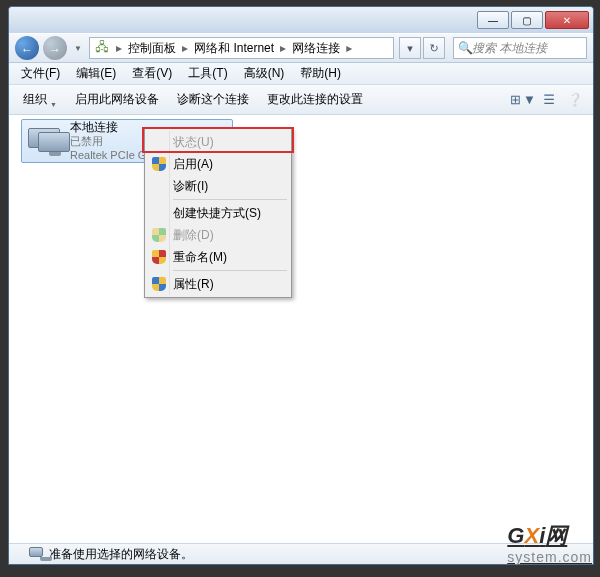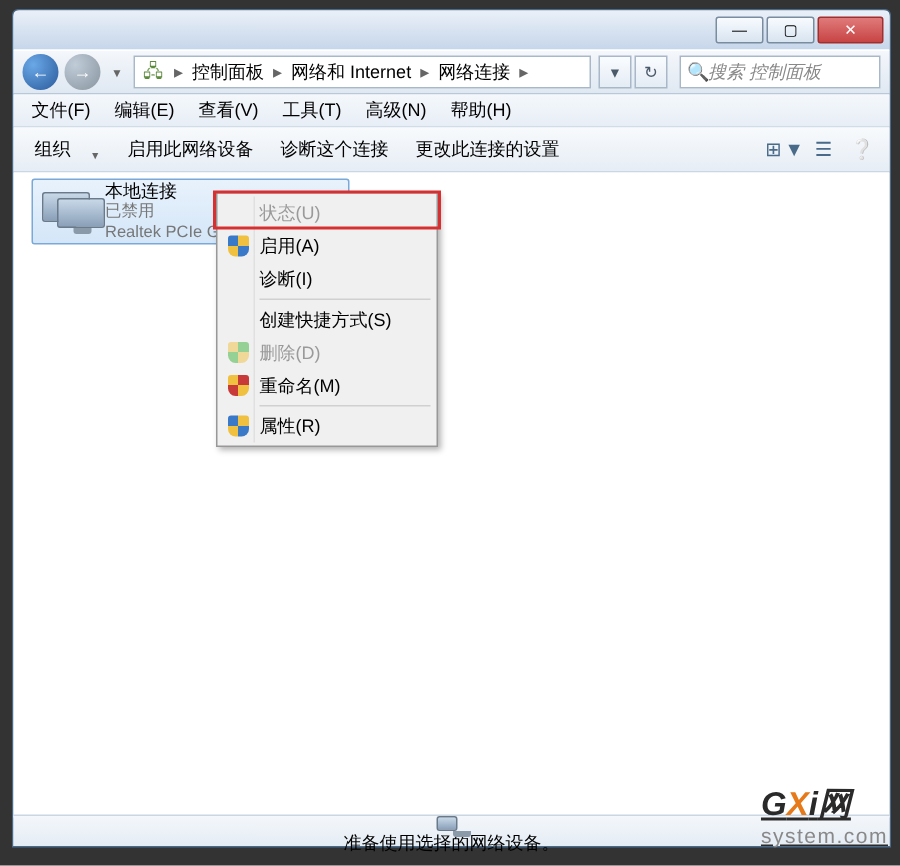--- a/index.html
+++ b/index.html
@@ -17,21 +17,21 @@
 .addrbox { flex: 1; height: 22px; border: 1px solid #a8b8c8; background: #fff; display: flex; align-items: center; padding: 0 4px; font-size: 12px; gap: 4px; }
 .addrbox .chev { color: #666; padding: 0 2px; }
 .addrbox .segicon { width: 16px; height: 16px; display: flex; align-items: center; justify-content: center; color: #5a8a3a; font-size: 12px; }
 .addrtools { display: flex; gap: 2px; margin-left: 1px; }
 .addrtool { width: 22px; height: 22px; border: 1px solid #a8b8c8; background: linear-gradient(to bottom, #fafcff, #e4ecf4); display: flex; align-items: center; justify-content: center; font-size: 11px; color: #4a5a6a; cursor: pointer; }
 .searchbox { width: 134px; height: 22px; border: 1px solid #a8b8c8; background: #fff; display: flex; align-items: center; padding: 0 4px; font-size: 12px; color: #888; font-style: italic; margin-left: 4px; }
 .searchbox .sicon { width: 14px; color: #888; font-style: normal; }
 .menubar { height: 22px; background: linear-gradient(to bottom, #f4f8fc, #e8eef6); border-bottom: 1px solid #d0dce8; display: flex; align-items: center; padding: 0 4px; font-size: 12px; }
 .menubar span { padding: 2px 8px; cursor: pointer; }
 .cmdbar { height: 30px; background: linear-gradient(to bottom, #f8fafc, #e6edf5); border-bottom: 1px solid #cad6e2; display: flex; align-items: center; padding: 0 6px; font-size: 12px; gap: 2px; }
-.cmdbar .cmd { padding: 3px 8px; cursor: pointer; display: flex; align-items: flex-end; gap: 13px; }
+.cmdbar .cmd { padding: 3px 8px; cursor: pointer; display: flex; align-items: flex-end; gap: 3px; }
 .cmdbar .cmd .tri { font-size: 7px; color: #666; }
 .cmdbar .spacer { flex: 1; }
 .cmdbar .ricon { width: 24px; height: 22px; display: flex; align-items: center; justify-content: center; cursor: pointer; color: #4a6a8a; font-size: 13px; }
 .content { position: relative; height: 430px; background: #fff; overflow: visible; }
 .item { position: absolute; left: 12px; top: 4px; width: 212px; height: 44px; border: 1px solid #7aa8d8; background: linear-gradient(to bottom, #e8f2fc, #d4e6f8); border-radius: 2px; display: flex; align-items: center; padding: 2px 6px; cursor: pointer; }
 .item-icon { width: 36px; height: 30px; margin-right: 6px; position: relative; }
 .monitor { width: 32px; height: 20px; background: linear-gradient(to bottom, #c8d8e8, #8aa0b8); border: 1px solid #6a7a8a; border-radius: 2px; position: relative; }
 .monitor::after { content: ""; position: absolute; bottom: -5px; left: 10px; width: 12px; height: 4px; background: #8a9aa8; border-radius: 0 0 2px 2px; }
 .dbl .m1 { position: absolute; left: 0; top: 2px; }
 .dbl .m2 { position: absolute; left: 10px; top: 6px; }
@@ -39,21 +39,21 @@
 .item-text .t1 { color: #000; }
 .item-text .t2 { color: #777; font-size: 11px; }
 .item-text .t3 { color: #777; font-size: 11px; }
 .ctxmenu { position: absolute; left: 144px; top: 128px; width: 148px; background: #f0f0f0; border: 1px solid #989898; box-shadow: 2px 2px 4px rgba(0,0,0,0.3); font-size: 12px; padding: 2px; }
 .ctxmenu .mi { height: 22px; display: flex; align-items: center; padding: 0 6px 0 26px; position: relative; cursor: pointer; }
 .ctxmenu .mi.disabled { color: #9a9a9a; cursor: default; }
 .ctxmenu .mi .mico { position: absolute; left: 4px; width: 16px; height: 16px; display: flex; align-items: center; justify-content: center; font-size: 11px; }
 .ctxmenu .sep { height: 1px; background: #d0d0d0; margin: 2px 2px 2px 26px; }
 .ctxmenu .stripe { position: absolute; left: 24px; top: 2px; bottom: 2px; width: 1px; background: #e0e0e0; }
 .highlight-box { position: absolute; left: 142px; top: 127px; width: 152px; height: 26px; border: 2px solid #d83030; pointer-events: none; z-index: 10; }
-.statusbar { position: absolute; bottom: 0; height: 21px; width: 100%; background: linear-gradient(to bottom, #f4f7fb, #e4ecf4); border-top: 1px solid #cad6e2; display: flex; align-items: center; padding: 0 20px; font-size: 12px; flex-direction: column; }
+.statusbar { position: absolute; bottom: 0; height: 21px; width: 100%; background: linear-gradient(to bottom, #f4f7fb, #e4ecf4); border-top: 1px solid #cad6e2; display: flex; align-items: center; padding: 0 20px; font-size: 12px; }
 .status-icon { width: 16px; height: 14px; margin-right: 4px; }
 .watermark { position: absolute; right: 8px; bottom: 12px; font-size: 22px; font-weight: bold; color: #2a2a2a; font-style: italic; text-decoration: underline; }
 .watermark .hl { color: #e67a1a; font-style: italic; }
 .watermark .sub { display: block; font-size: 14px; font-weight: normal; color: #888; letter-spacing: 1px; font-style: normal; margin-top: -2px; }
 .shield { width: 14px; height: 14px; border-radius: 2px 2px 5px 5px; display: inline-block; }
 .shield.c1 { background: conic-gradient(#f0c040 0 25%, #3a78c8 25% 50%, #f0c040 50% 75%, #3a78c8 75% 100%); }
 .shield.c2 { background: conic-gradient(#3ab03a 0 25%, #f0c040 25% 50%, #3ab03a 50% 75%, #f0c040 75% 100%); opacity: 0.5; }
 .shield.c3 { background: conic-gradient(#c83a3a 0 25%, #f0c040 25% 50%, #c83a3a 50% 75%, #f0c040 75% 100%); }
 </style>
 </head>
@@ -80,21 +80,21 @@
       <span class="chev">▸</span>
       <span>网络连接</span>
       <span class="chev">▸</span>
     </div>
     <div class="addrtools">
       <div class="addrtool">▾</div>
       <div class="addrtool">↻</div>
     </div>
     <div class="searchbox">
       <span class="sicon">🔍</span>
-      <span>搜索 控制面板</span>
+      <span>搜索 本地连接</span>
     </div>
   </div>
 
   <div class="menubar">
     <span>文件(F)</span>
     <span>编辑(E)</span>
     <span>查看(V)</span>
     <span>工具(T)</span>
     <span>高级(N)</span>
     <span>帮助(H)</span>

